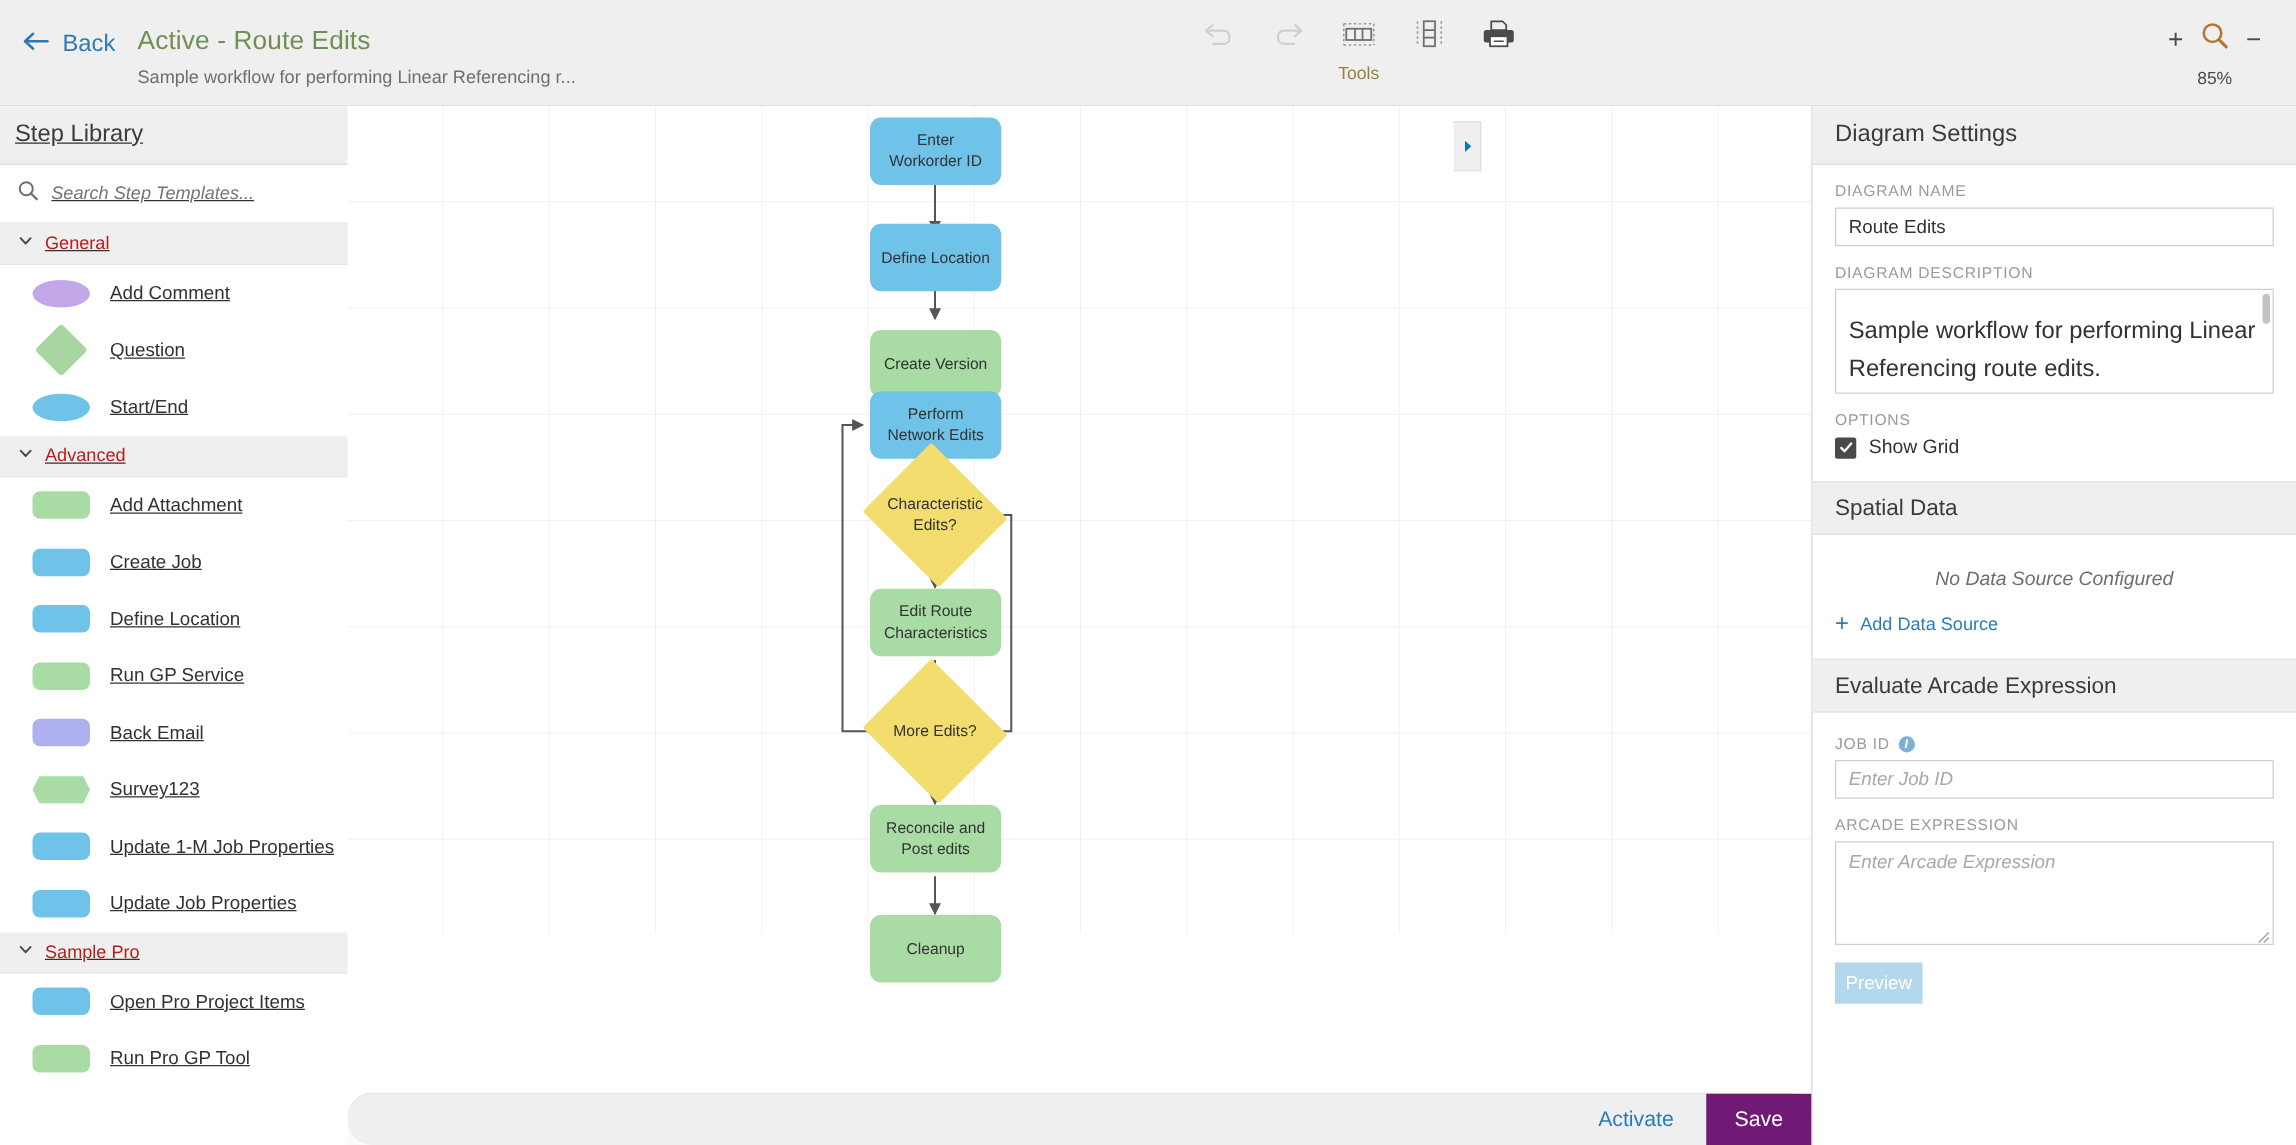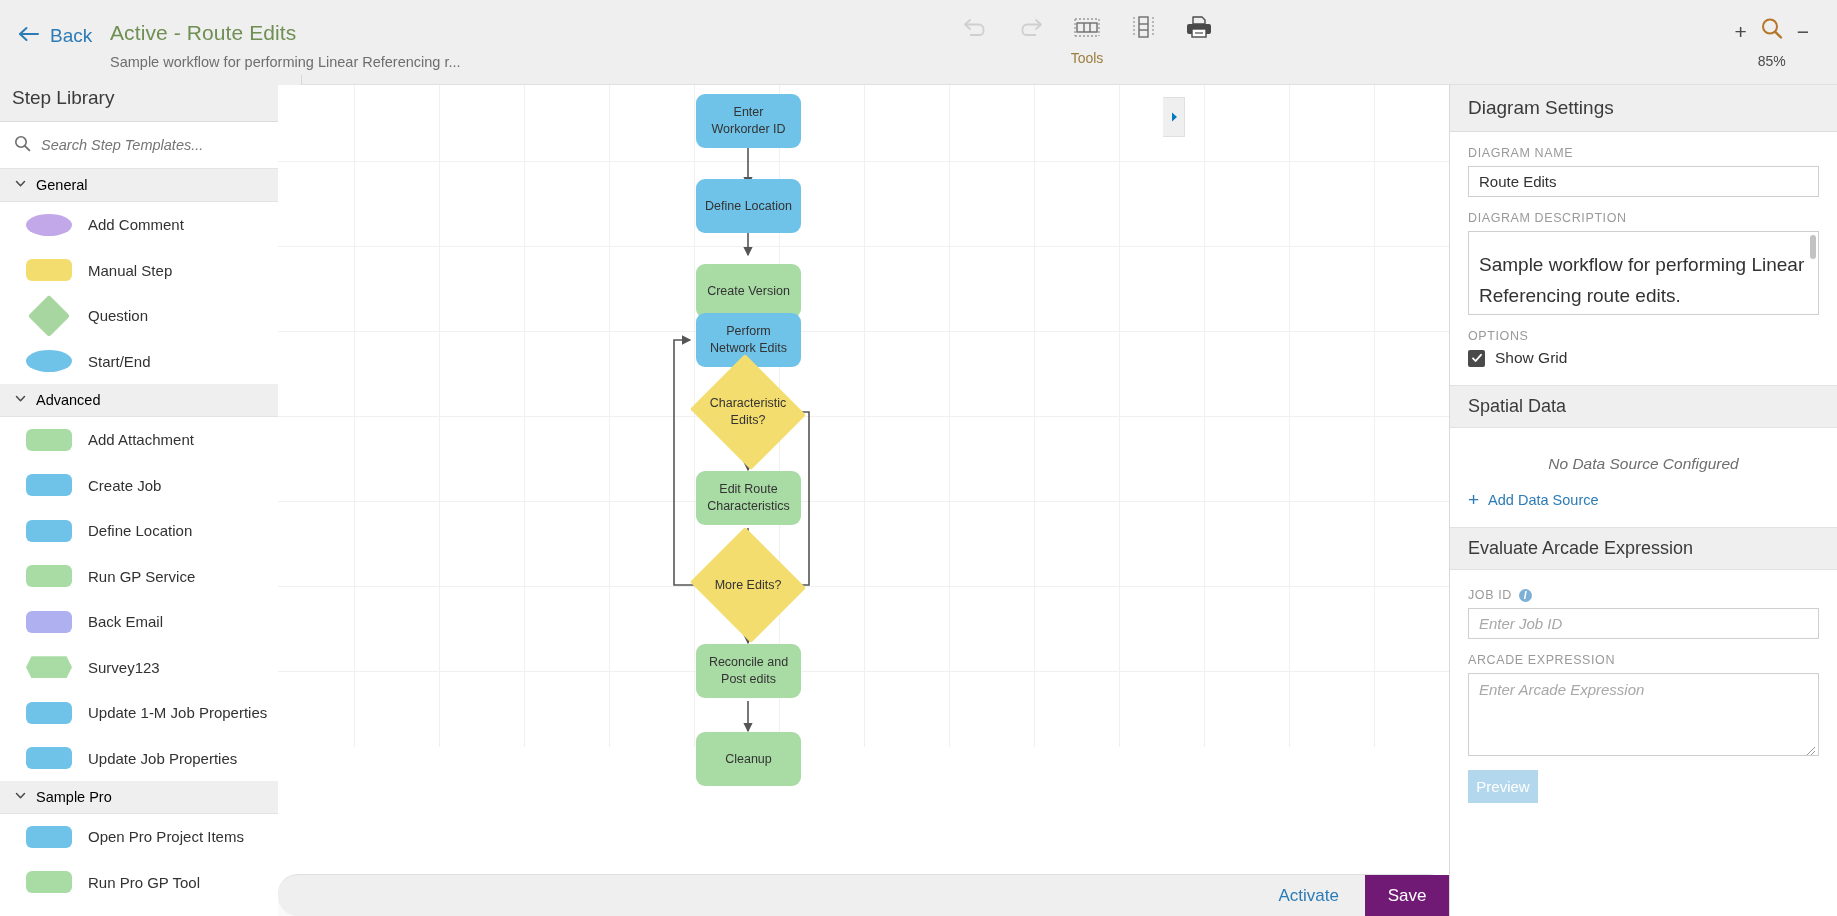--- a/index.html
+++ b/index.html
@@ -39,23 +39,24 @@
   .zoom-group {
     position: absolute; right: 28px; top: 16px;
     display: flex; flex-direction: column; align-items: center;
   }
   .zoom-row { display: flex; align-items: center; gap: 12px; }
   .zoom-sign { font-size: 21px; color: #4a4a4a; cursor: pointer; line-height: 1; user-select: none; }
   .zoom-pct { font-size: 14px; color: #4a4a4a; margin-top: 7px; }
 
   
   .sidebar {
-    position: absolute; left: 0; top: 75px; width: 302px; height: 831px;
+    position: absolute; left: 0; top: 85px; width: 302px; height: 831px;
     background: #ffffff;
     border-right: 1px solid #d8d8d8;
+    text-decoration: underline;
   }
   .sidebar-header {
     height: 47px; background: #efefef; border-bottom: 1px solid #dcdcdc;
     display: flex; align-items: center; padding-left: 12px;
     position: relative;
   }
   .sidebar-header-title { font-size: 19px; color: #3b3b3b; font-weight: 400; }
   .collapse-left {
     position: absolute; right: 8px; top: 50%; transform: translateY(-50%);
     cursor: pointer; line-height: 0;
@@ -69,21 +70,21 @@
     font-style: italic; color: #9b9b9b;
     font-family: "Liberation Sans", sans-serif; background: transparent;
   }
   .steps-scroll {
     height: 737px; overflow: hidden; position: relative;
   }
   .group-head {
     height: 33px; background: #efefef; border-bottom: 1px solid #e3e3e3;
     display: flex; align-items: center; gap: 9px; padding-left: 14px;
   }
-  .group-label { font-size: 14.5px; color: #000000; }
+  .group-label { font-size: 14.5px; color: #b91c1c; }
   .step-item {
     height: 45.5px; display: flex; align-items: center; gap: 16px;
     padding-left: 26px; cursor: pointer; background: #fff;
   }
   .step-label { font-size: 15px; color: #323232; }
   .shape { width: 46px; height: 22px; flex: none; }
   .sh-ellipse { border-radius: 50%; }
   .sh-rect { border-radius: 6px; }
   .sh-diamond { width: 30px; height: 30px; transform: rotate(45deg); margin-left: 8px; margin-right: 8px; border-radius: 3px; }
   .sb-scrollbar {
@@ -345,24 +346,20 @@
               <path d="M2.5 4.5 L6.5 8.8 L10.5 4.5" fill="none" stroke="#4a4a4a" stroke-width="1.5" stroke-linecap="round" stroke-linejoin="round"></path>
             </svg>
         </span>
         <span class="group-label">General</span>
       </div>
       <div class="step-item">
         <span class="shape sh-ellipse" style="background:#c2a8e8"></span>
         <span class="step-label">Add Comment</span>
       </div>
       <div class="step-item">
-        <span class="shape sh-rect" style="background:#f2dd6e"></span>
-        <span class="step-label">Manual Step</span>
-      </div>
-      <div class="step-item">
         <span class="sh-diamond" style="background:#a8d6a0"></span>
         <span class="step-label">Question</span>
       </div>
       <div class="step-item">
         <span class="shape sh-ellipse" style="background:#6fc2e8"></span>
         <span class="step-label">Start/End</span>
       </div>
 
       <div class="group-head">
         <span>

